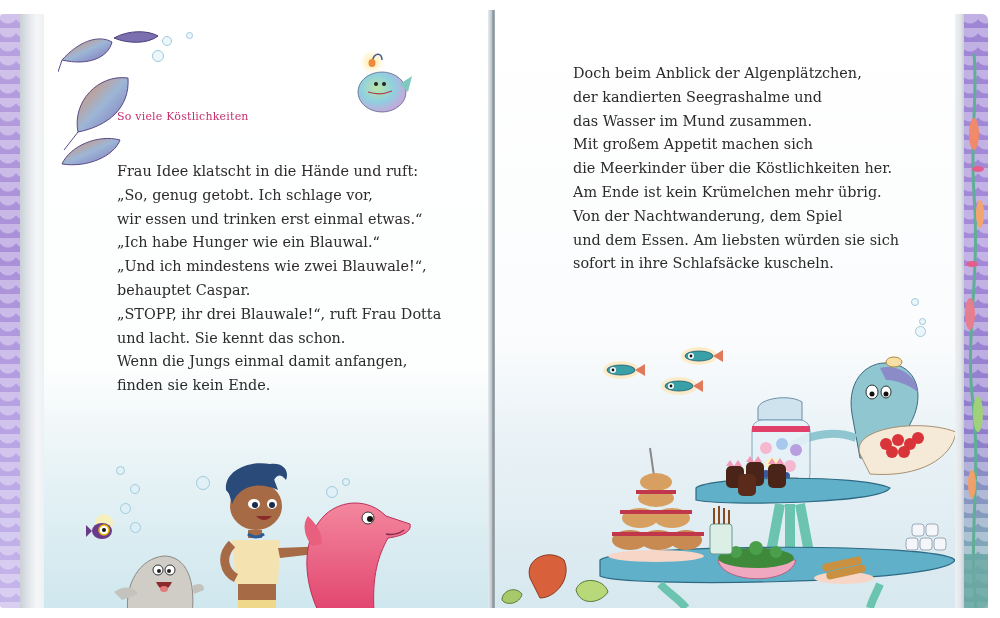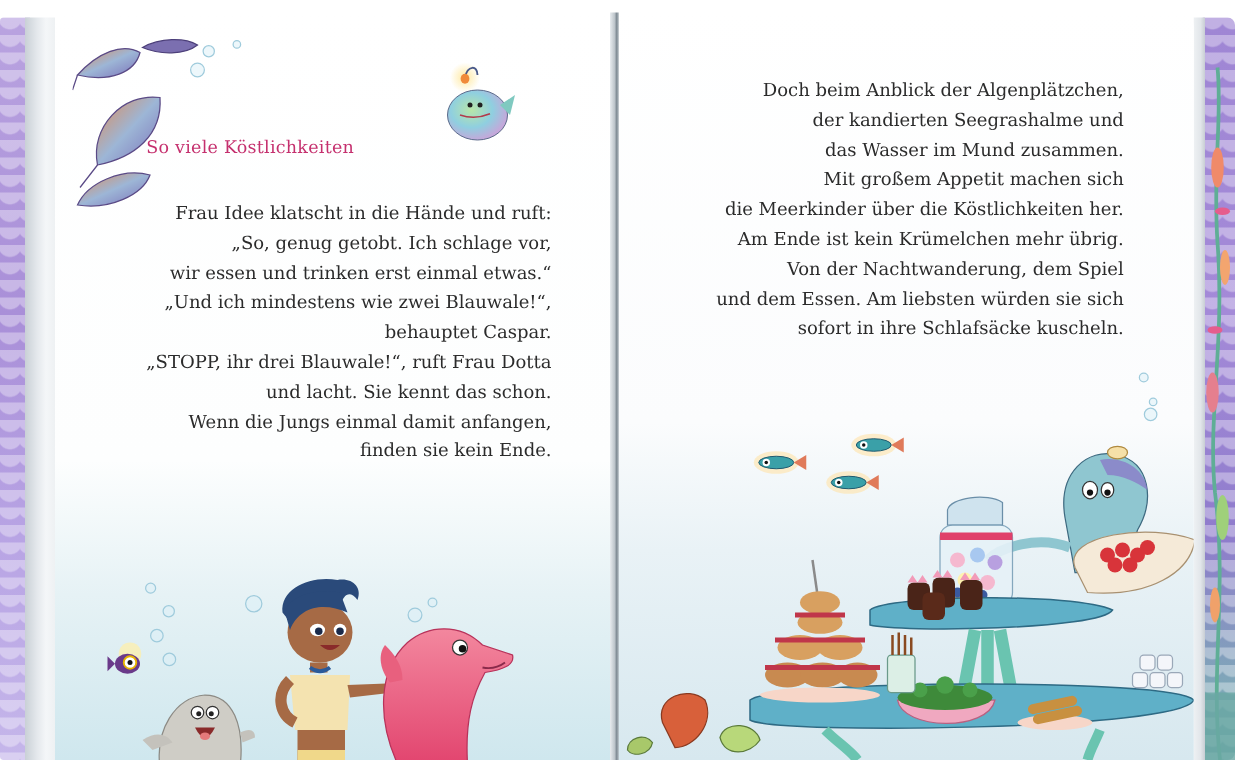--- a/index.html
+++ b/index.html
@@ -42,27 +42,27 @@
       left: 495px; width: 460px;
       background: linear-gradient(180deg, #ffffff 0%, #fbfcfd 55%, #e9f2f6 72%, #d7e8ef 100%);
       border-radius: 0 14px 0 0;
     }
     .spine {
       position: absolute; left: 488px; top: 10px; width: 9px; height: 598px;
       background: linear-gradient(90deg, #e8ecef 0%, #b9c1c7 45%, #7e8a93 55%, #d7dde1 100%);
     }
     .chapter-title {
       position: absolute; left: 117px; top: 110px;
-      font-size: 14px; color: #c5306e; letter-spacing: 0.2px;
+      font-size: 11px; color: #c5306e; letter-spacing: 0.2px;
       margin: 0; font-weight: normal;
     }
     .text-block {
       position: absolute; font-size: 14.4px; color: #2b2b2b; line-height: 23.8px;
     }
-    .text-block div { white-space: nowrap; text-align: right; }
+    .text-block div { white-space: nowrap; }
     .illus { position: absolute; }
     .bubble {
       position: absolute; border-radius: 50%;
       border: 1.5px solid #9fcbdc; background: rgba(220,240,248,0.5);
     }
   </style>
 </head>
 <body>
 
 <div class="cover-left"></div>
@@ -122,20 +122,21 @@
       <circle cx="38" cy="36" r="2" fill="#222"></circle>
     <path d="M22 44 Q 34 48 46 43" stroke="#b23a4a" stroke-width="1.2" fill="none"></path>
   </svg>
 
   <h1 class="chapter-title" style="left:73px;top:102px">So viele Köstlichkeiten</h1>
 
   <div class="text-block" style="left:73px;top:152px">
     <div>Frau Idee klatscht in die Hände und ruft:</div>
     <div>„So, genug getobt. Ich schlage vor,</div>
     <div>wir essen und trinken erst einmal etwas.“</div>
+    <div>„Ich habe Hunger wie ein Blauwal.“</div>
     <div>„Und ich mindestens wie zwei Blauwale!“,</div>
     <div>behauptet Caspar.</div>
     <div>„STOPP, ihr drei Blauwale!“, ruft Frau Dotta</div>
     <div>und lacht. Sie kennt das schon.</div>
     <div>Wenn die Jungs einmal damit anfangen,</div>
     <div>finden sie kein Ende.</div>
   </div>
 
   <div class="bubble" style="left:72px;top:458px;width:7px;height:7px"></div>
   <div class="bubble" style="left:86px;top:476px;width:8px;height:8px"></div>

